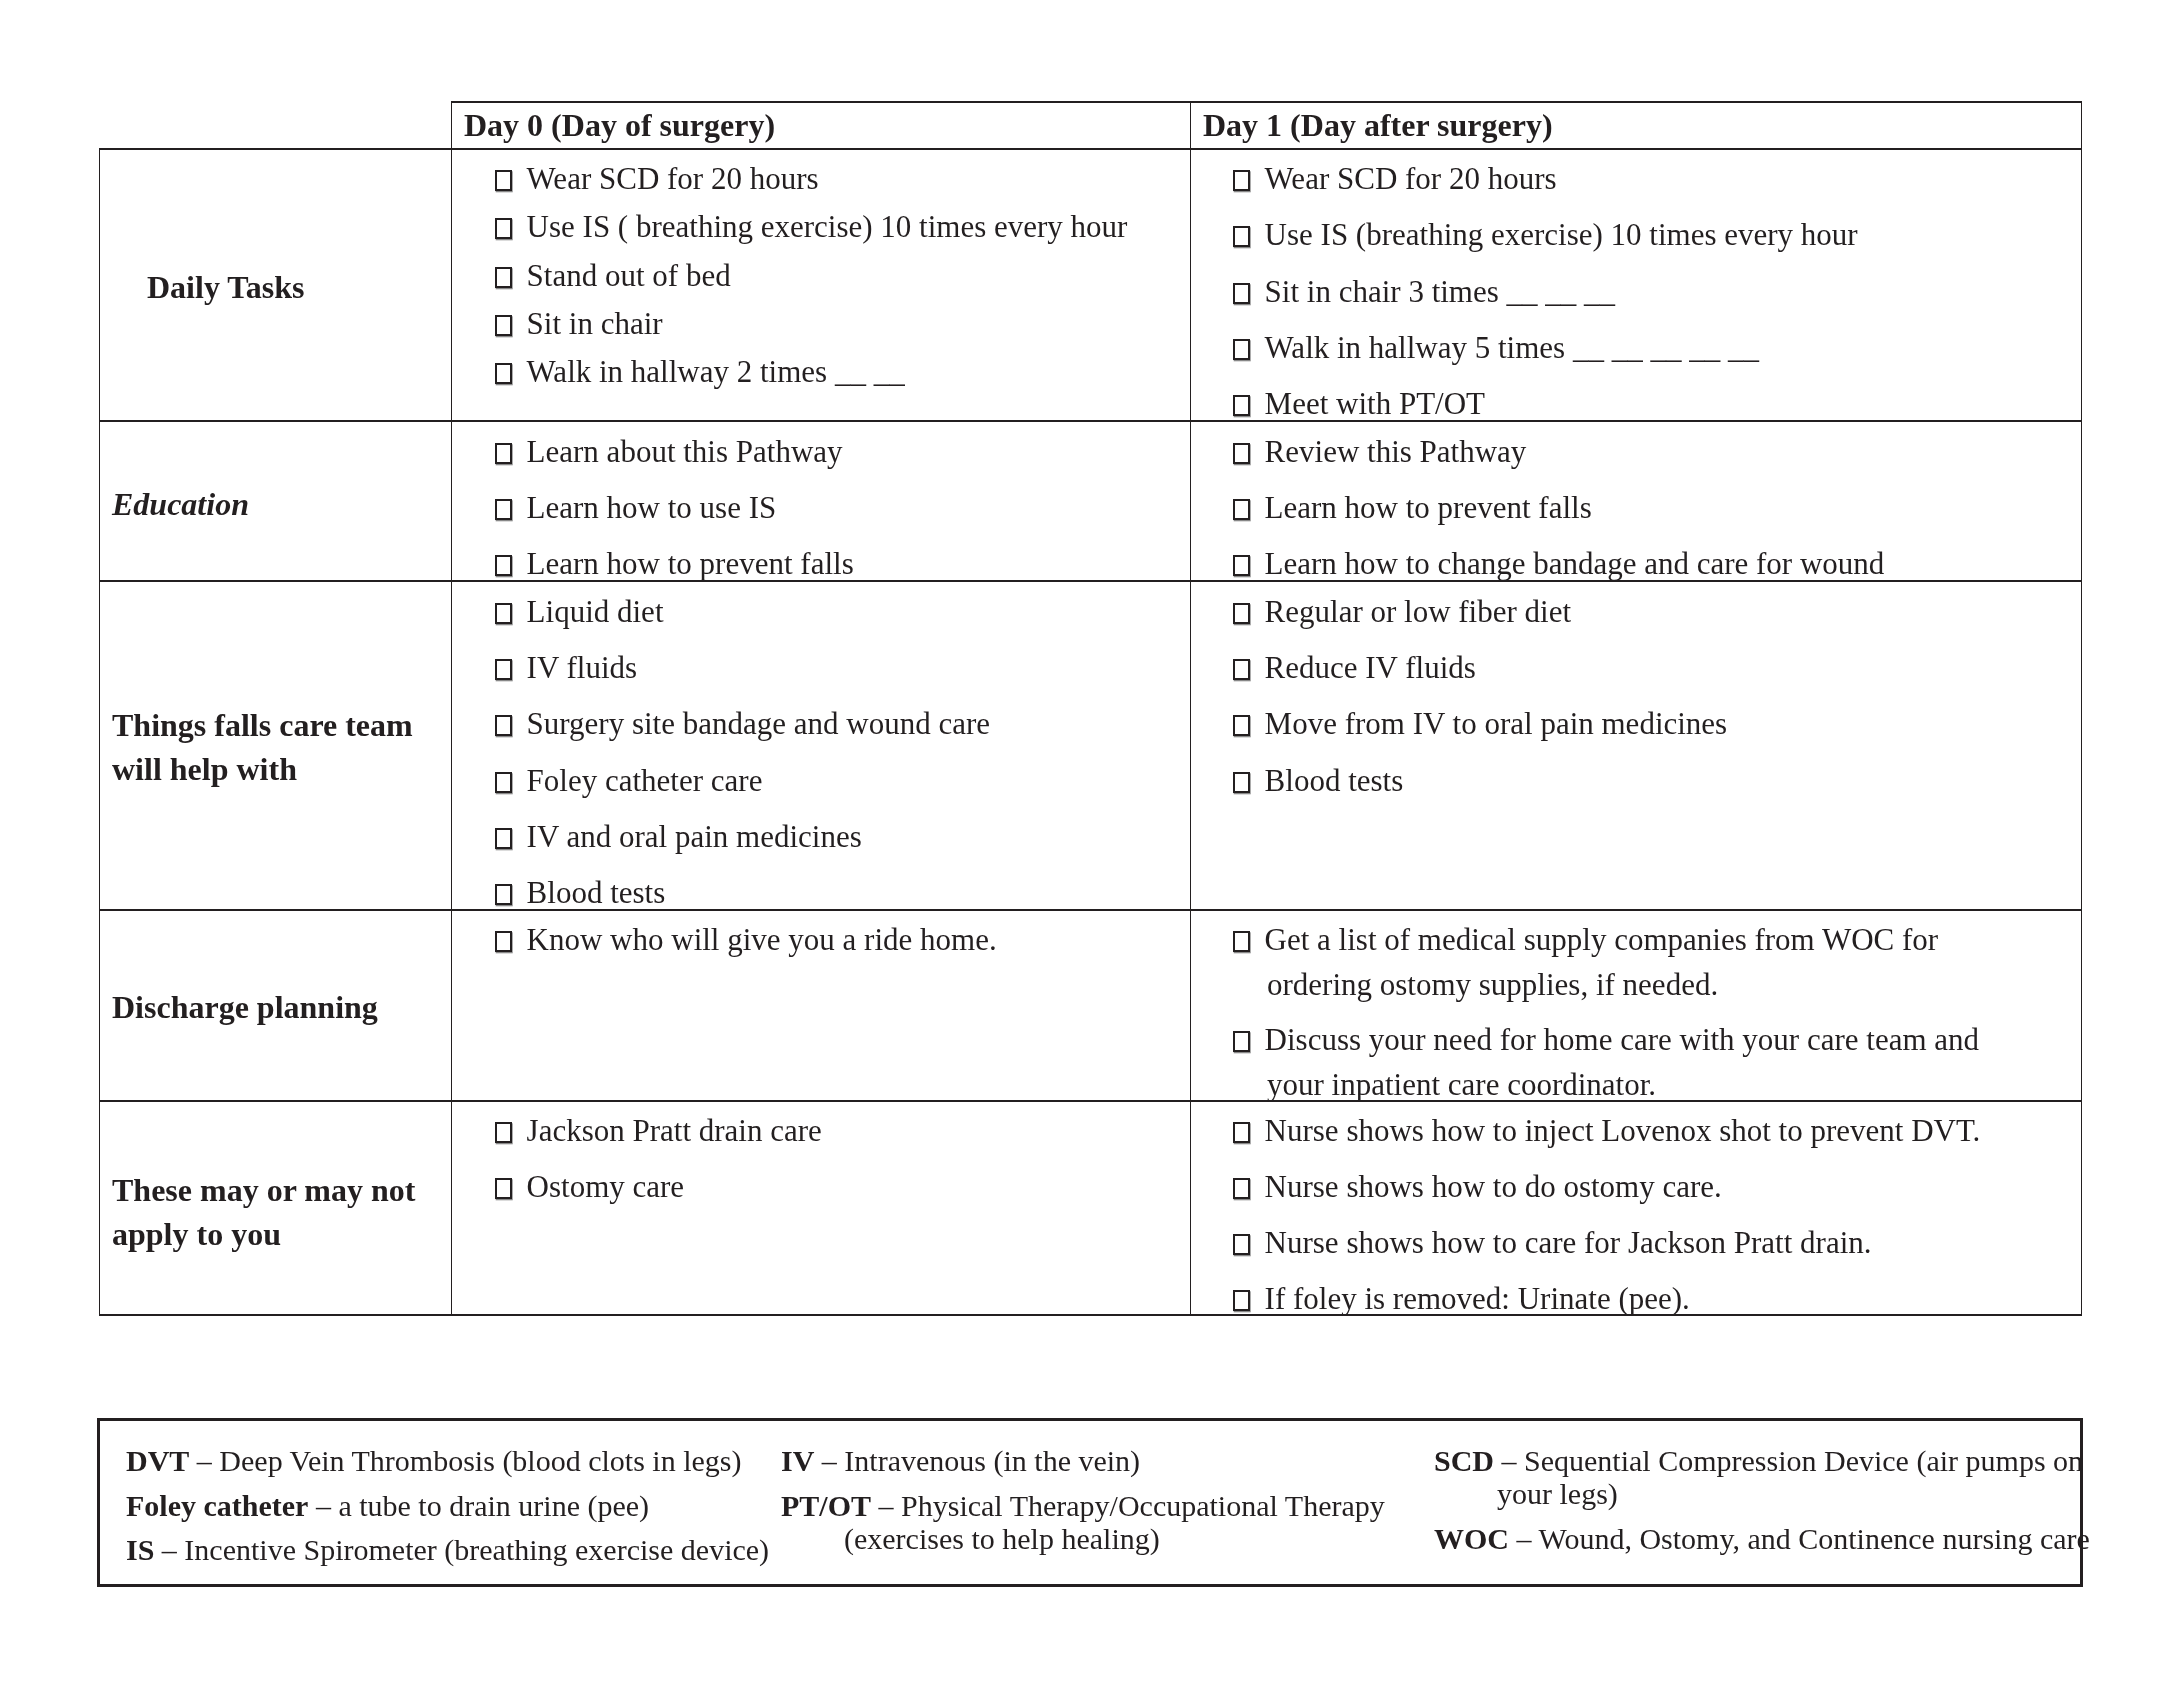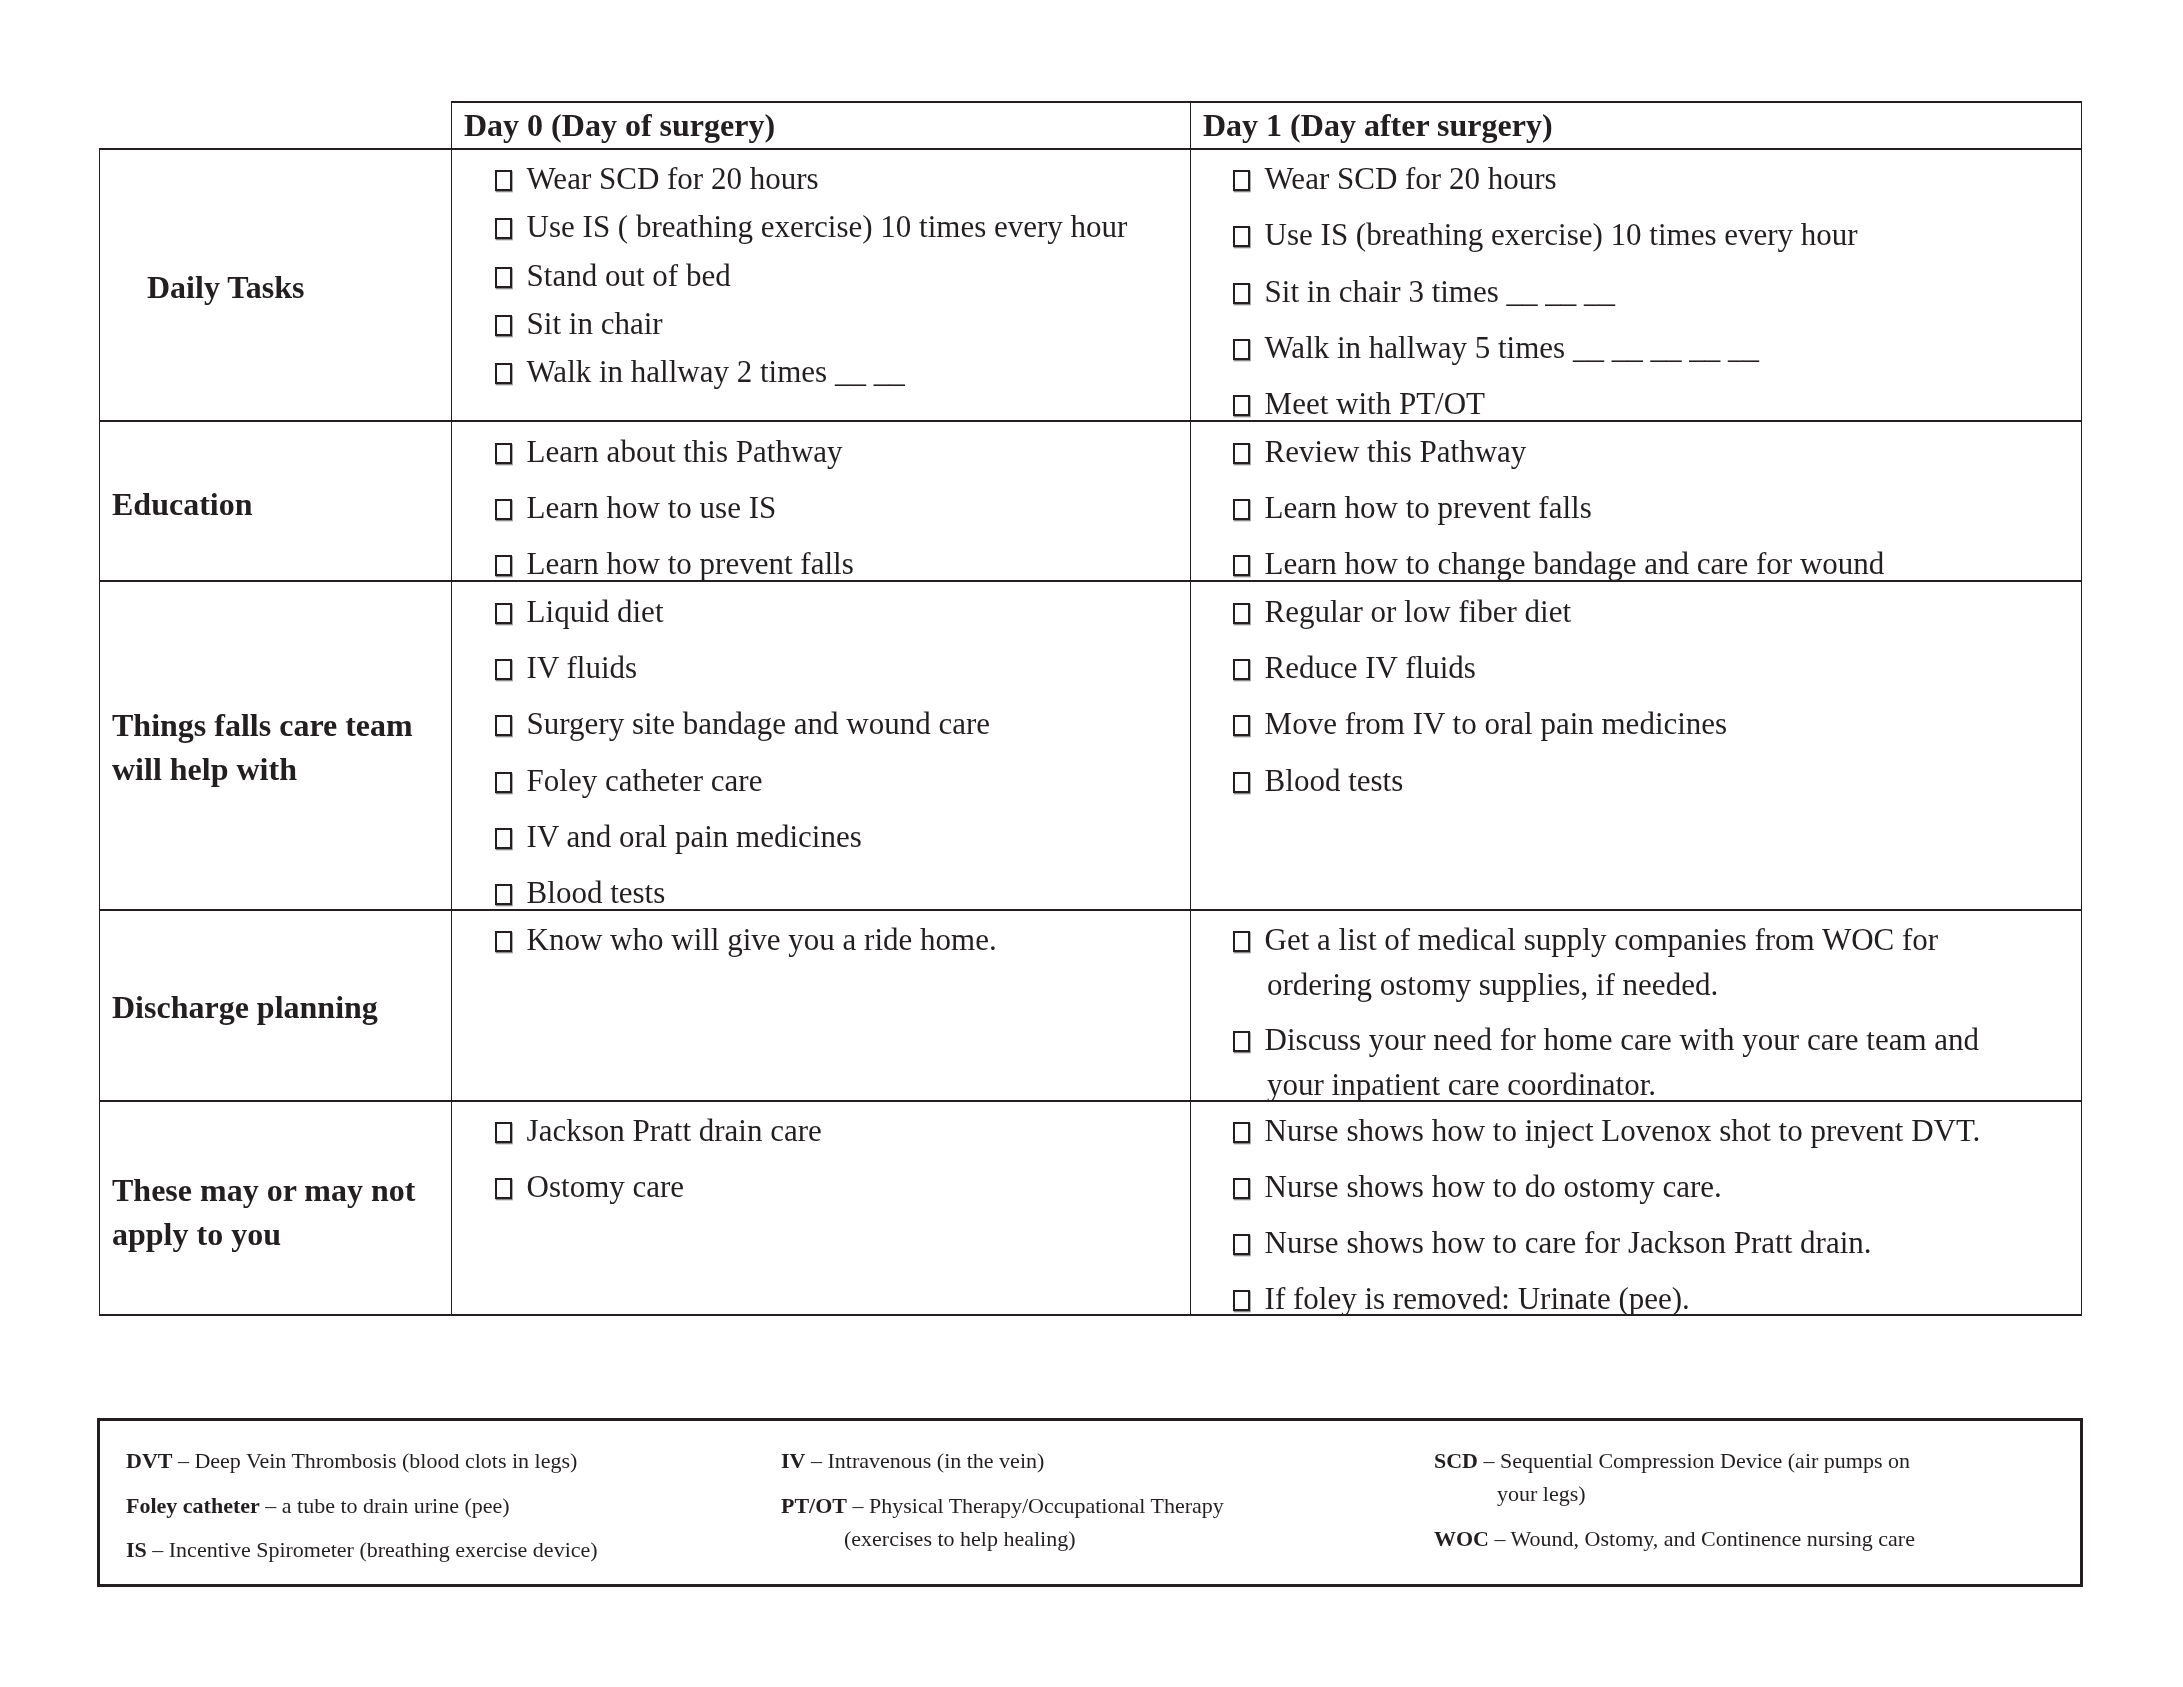--- a/index.html
+++ b/index.html
@@ -9,21 +9,21 @@
   .line { position: absolute; background: #231f20; }
   .rowlabel { position: absolute; left: 112px; font-size: 32px; font-weight: bold; line-height: 44px; }
   .header { position: absolute; top: 109px; font-size: 32px; font-weight: bold; line-height: 1; }
   .item { position: absolute; font-size: 31px; line-height: 45px; white-space: nowrap; }
   .item .box { display: inline-block; width: 17px; height: 21px; border: 2px solid #231f20;
                box-sizing: border-box; margin-right: 14.6px; vertical-align: -2px;
                box-shadow: 0.7px 1.3px 0 #888; }
   .item .cont { display: block; padding-left: 34px; }
   .legend { position: absolute; left: 97px; top: 1418px; width: 1986px; height: 169px;
             border: 3.3px solid #231f20; box-sizing: border-box; }
-  .lg { position: absolute; font-size: 22px; line-height: 33px; white-space: nowrap; font-family: Liberation Serif, serif; }
+  .lg { position: absolute; font-size: 30px; line-height: 33px; white-space: nowrap; font-family: Liberation Serif, serif; }
   .lg b { font-weight: bold; }
   .lg .indent { display: block; padding-left: 63px; }
 </style>
 </head>
 <body>
 
 <div class="grid">
 
   <div class="line" style="left:451px; top:101px; width:1631px; height:2px;"></div>
 
@@ -39,21 +39,21 @@
   <div class="line" style="left:1190px; top:101px; width:1.3px; height:1215px;"></div>
   <div class="line" style="left:2081px; top:101px; width:1.3px; height:1215px;"></div>
 </div>
 
 <div class="header" style="left:464px;">Day 0 (Day of surgery)</div>
 <div class="header" style="left:1203px;">Day 1 (Day after surgery)</div>
 
 <div class="rowlabel" style="top:265px;margin-left:35px;">
   <span>Daily Tasks</span>
 </div>
-<div class="rowlabel" style="top:482px;">
+<div class="rowlabel" style="top:482px;font-style:italic;">
   <span>Education</span>
 </div>
 <div class="rowlabel" style="top:703px;">
   <span>Things falls care team</span><br>
   <span>will help with</span>
 </div>
 <div class="rowlabel" style="top:985px;">
   <span>Discharge planning</span>
 </div>
 <div class="rowlabel" style="top:1168px;">

